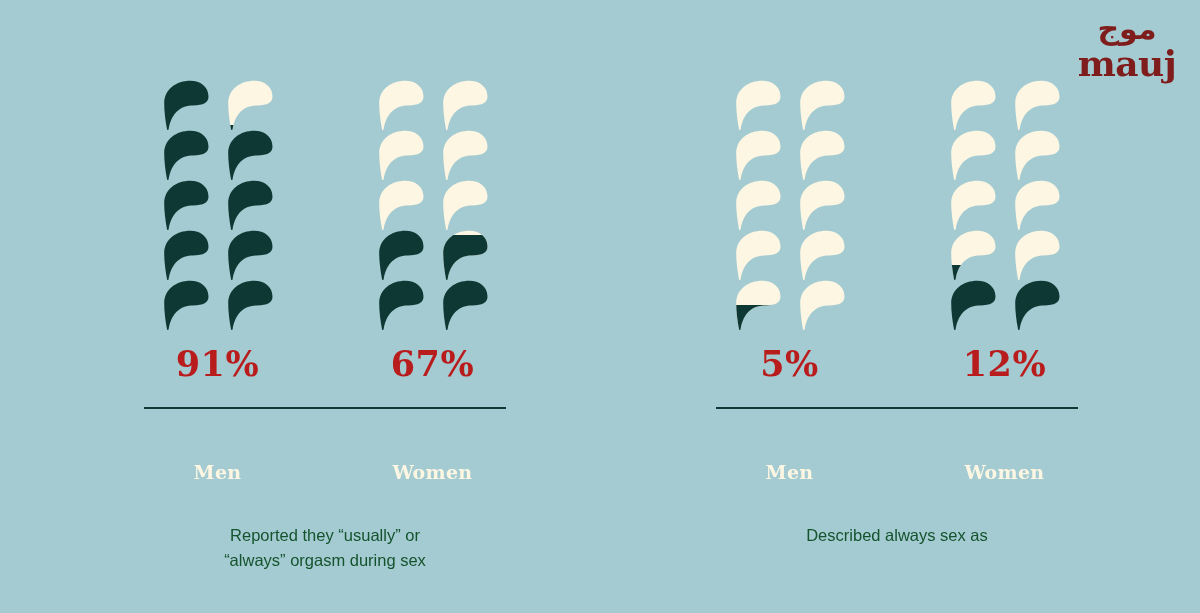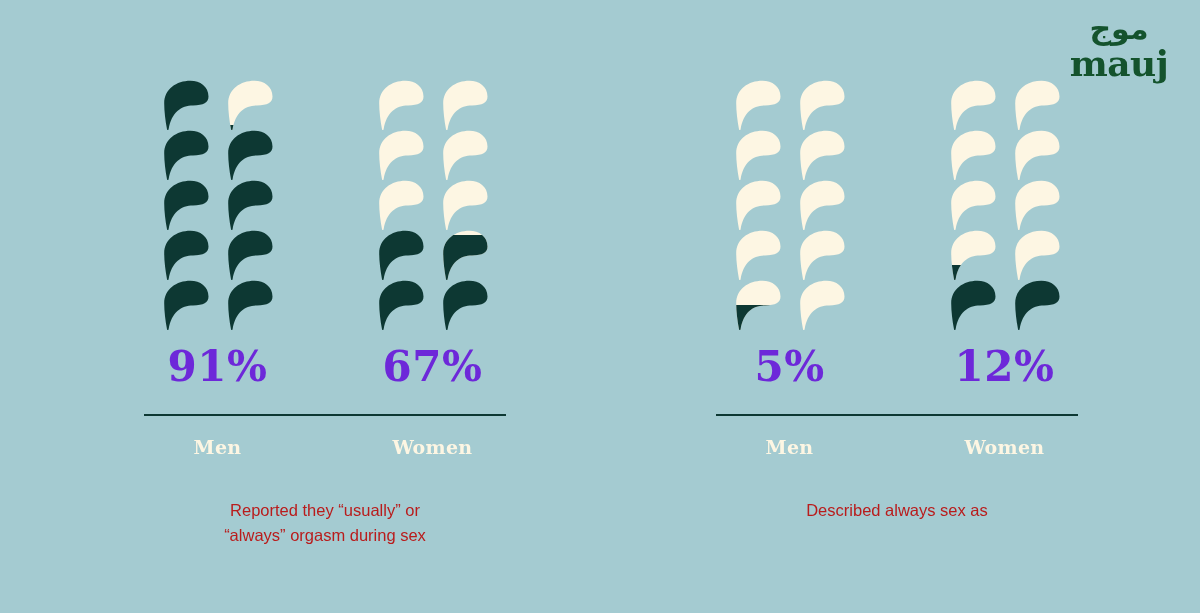--- a/index.html
+++ b/index.html
@@ -17,24 +17,24 @@
     width: 1200px;
     height: 613px;
     background: #a4cbd1;
     overflow: hidden;
   }
 
   
   .logo {
     position: absolute;
     top: 12px;
-    right: 26px;
+    right: 18px;
     width: 110px;
     text-align: center;
-    color: #14532d;
+    color: #7f1d1d;
     line-height: 1;
     user-select: none;
   }
   .logo-arabic {
     font-family: "DejaVu Sans", sans-serif;
     font-size: 30px;
     font-weight: 700;
     letter-spacing: 0px;
     display: block;
     direction: rtl;
@@ -90,22 +90,22 @@
     display: block;
     width: 56px;
     height: 50px;
     overflow: visible;
   }
 
   
   .pct {
     font-family: "DejaVu Serif", serif;
     font-weight: 700;
-    font-size: 42px;
-    color: #6d28d9;
+    font-size: 35px;
+    color: #b91c1c;
     margin-top: 16px;
     line-height: 1;
     letter-spacing: 0.5px;
   }
   .divider {
     margin-top: 26px;
     width: 362px;
     height: 2px;
     background: #0d3833;
   }
@@ -117,29 +117,30 @@
   }
   .label-cell {
     width: 215px;
     text-align: center;
     font-family: "DejaVu Serif", serif;
     font-weight: 700;
     font-size: 19px;
     color: #fdf6e3;
     padding-top: 20px;
     letter-spacing: 0.3px;
+    margin-top: 32px;
   }
   .caption {
     margin-top: 40px;
     width: 430px;
     text-align: center;
     font-family: "Liberation Sans", sans-serif;
     font-size: 16.5px;
     line-height: 1.5;
-    color: #b91c1c;
+    color: #14532d;
   }
   .caption div { white-space: nowrap; }
 
   .divider-wrap {
     width: 430px;
     display: flex;
     justify-content: center;
   }
 </style>
 </head>

